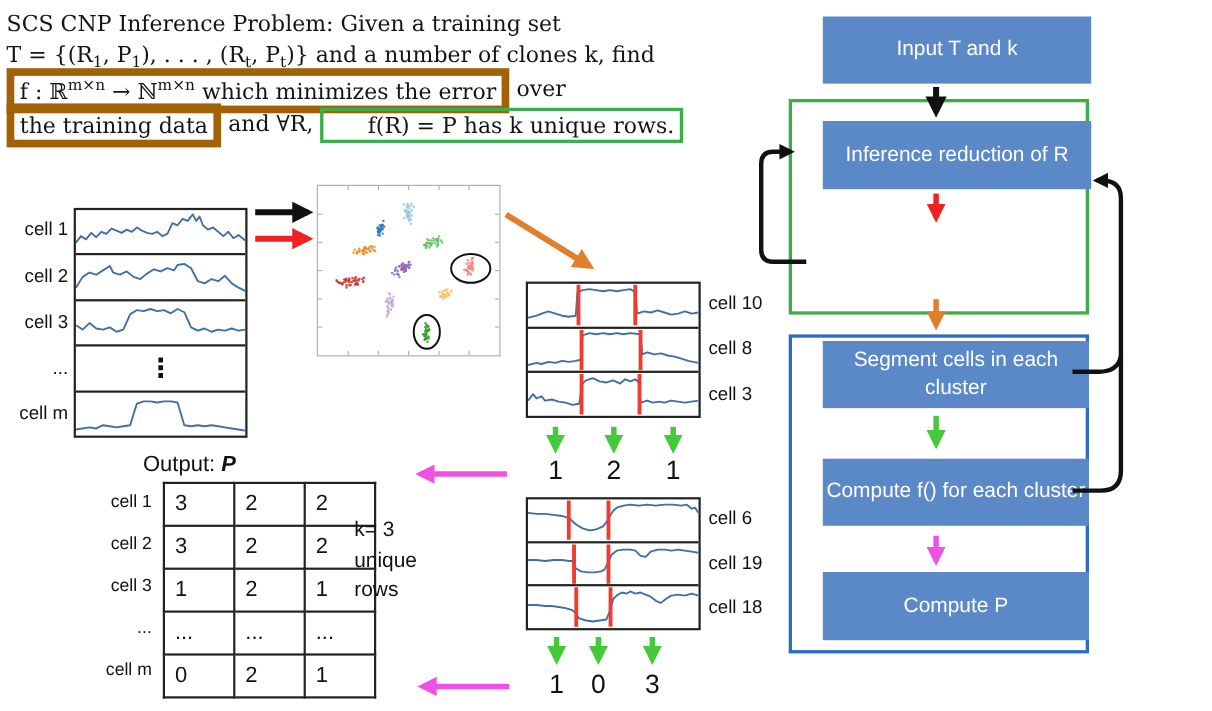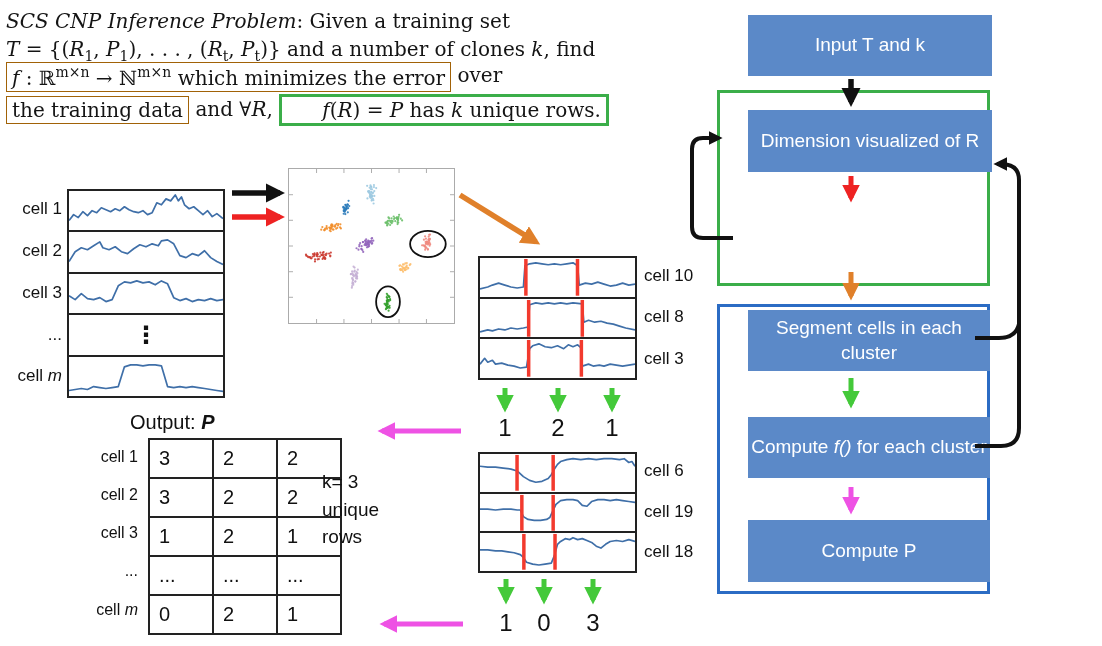--- a/index.html
+++ b/index.html
@@ -3,23 +3,23 @@
 <meta charset="utf-8">
 <style>
   html,body{margin:0;padding:0;background:#fff;}
   .canvas{position:relative;width:1102px;height:646px;background:#fff;overflow:hidden;
           font-family:"Liberation Sans","DejaVu Sans",sans-serif;color:#111;}
   
   .prob{position:absolute;left:6px;top:6px;width:600px;
         font-family:"DejaVu Serif","Liberation Serif",serif;font-size:20px;color:#141414;}
   .pline{position:absolute;left:0;white-space:nowrap;}
   .pbox{display:inline-block;padding:1px 5px;vertical-align:middle;}
-  .pbox.blue{border:1px solid #a16207;}
+  .pbox.blue{border:7px solid #a16207;}
   .pbox.green{border:3px solid #3BAE49;padding-left:40px;}
-  .tk-i{font-style:italic;text-align:right;}
+  .tk-i{text-align:right;}
   .tk-bi{font-weight:bold;font-style:italic;}
   .tk-sup{vertical-align:super;font-size:70%;}
   .tk-sub{vertical-align:sub;font-size:70%;}
   .tk-sm{font-size:79%;}
   
   .inputs-title{position:absolute;left:28px;top:158px;font-size:21px;white-space:nowrap;}
   .stack{position:absolute;left:67px;top:189px;width:158px;height:209px;border:2.5px solid #222;
          display:flex;flex-direction:column;background:#fff;box-sizing:border-box;}
   .stk-row{flex:1;border-bottom:2px solid #222;position:relative;overflow:hidden;}
   .stk-row:last-child{border-bottom:none;}
@@ -589,21 +589,21 @@
   <div class="side-label lbl-r" style="left:83px;top:601px;width:55px;font-size:16px;"><span>cell </span><span class="tk-i">m</span></div>
   <div class="note">k= 3 unique rows</div>
 
   <div class="fc-green" style="left:717px;top:90px;width:273px;height:196px;"></div>
   <div class="fc-blue" style="left:717px;top:304px;width:273px;height:290px;"></div>
 
   <div class="fc-box" style="left:733px;top:15px;width:244px;height:61px;">
       <span>Input T and k</span>
     </div>
   <div class="fc-box" style="left:733px;top:110px;width:244px;height:62px;">
-      <span>Dimension visualized of R</span>
+      <span>Inference reduction of R</span>
     </div>
   <div class="fc-box" style="left:733px;top:310px;width:242px;height:61px;">
       <span>Segment cells in each cluster</span>
     </div>
   <div class="fc-box" style="left:733px;top:417px;width:242px;height:61px;">
       <span><span>Compute </span><span class="tk-i">f()</span><span> for each cluster</span></span>
     </div>
   <div class="fc-box" style="left:733px;top:520px;width:242px;height:62px;">
       <span>Compute P</span>
     </div>

